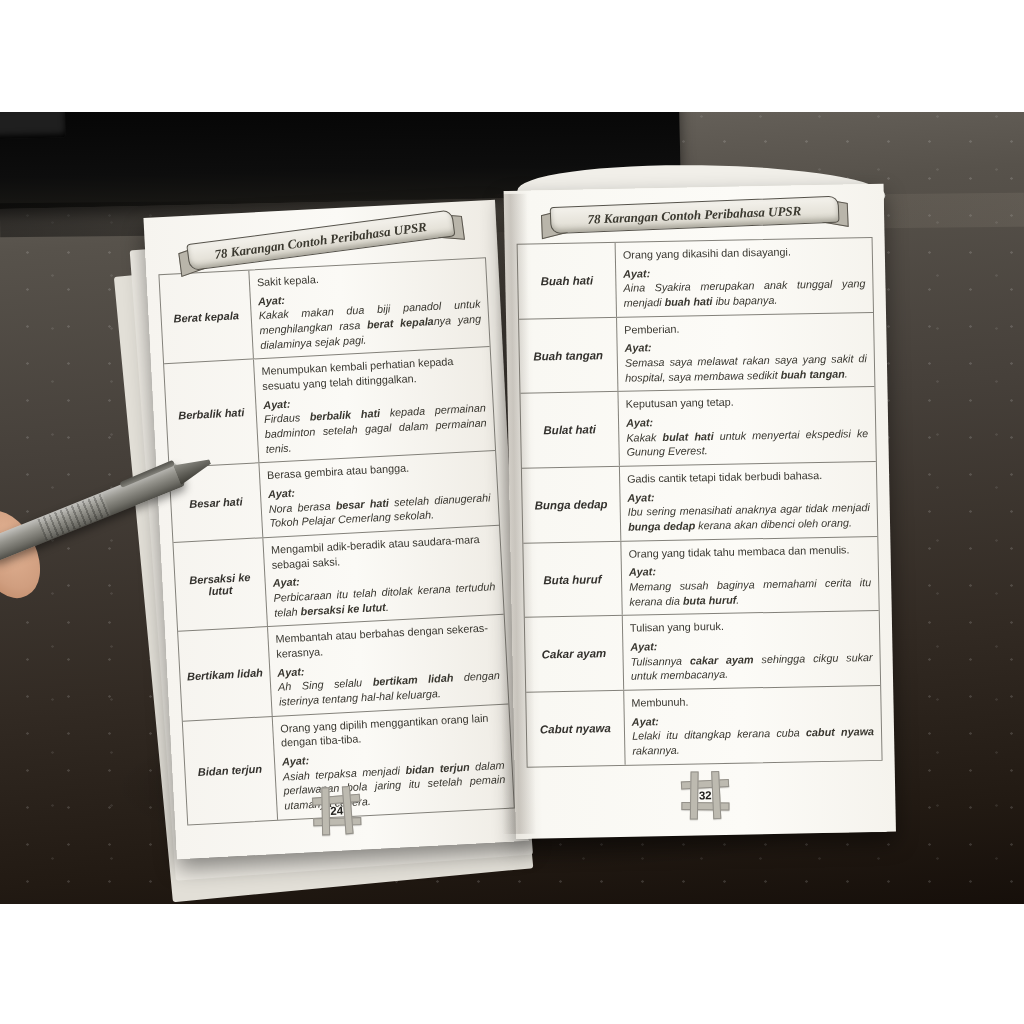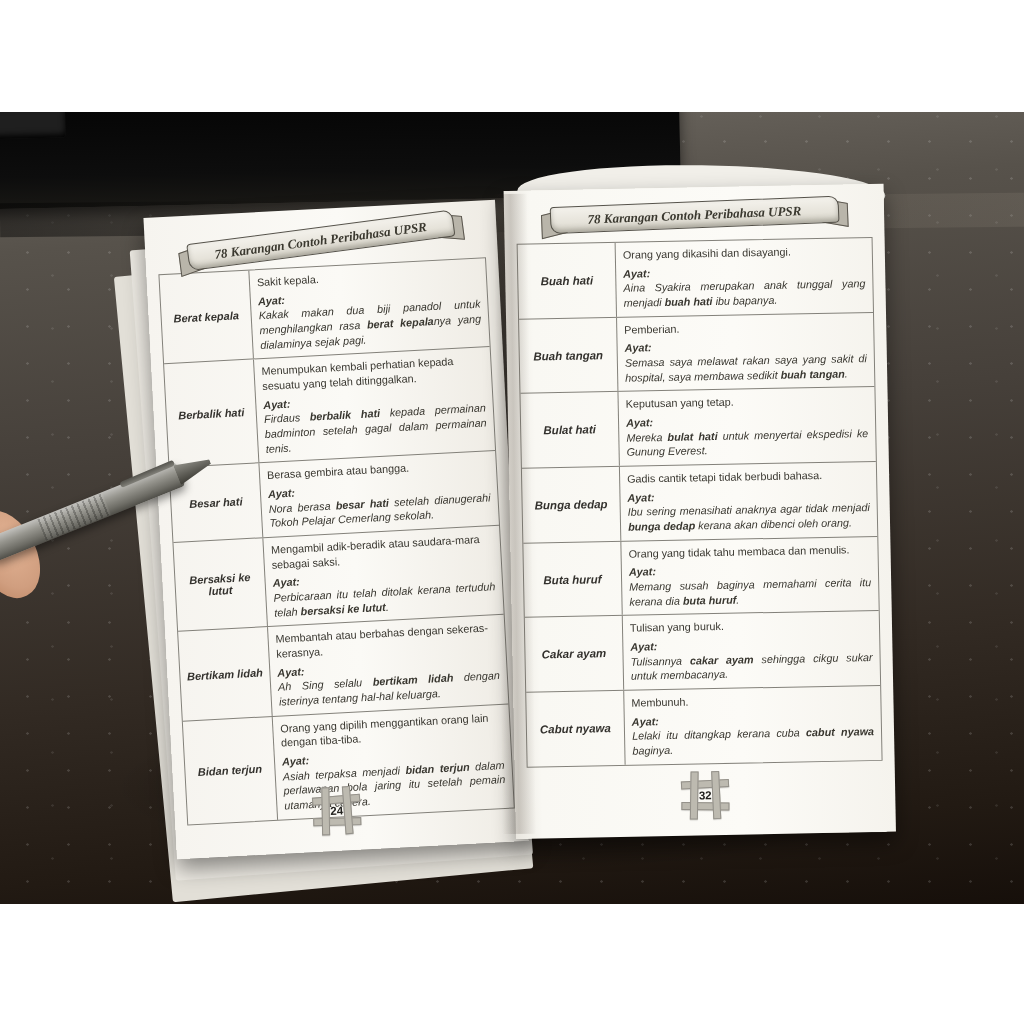--- a/index.html
+++ b/index.html
@@ -218,21 +218,21 @@
             <div class="def">Pemberian.</div>
             <div class="ayat">Ayat:</div>
             <div class="example"><span>Semasa saya melawat rakan saya yang sakit di hospital, saya membawa sedikit </span><b>buah tangan</b><span>.</span></div>
           </div>
         </div>
         <div class="row">
           <div class="term">Bulat hati</div>
           <div class="content">
             <div class="def">Keputusan yang tetap.</div>
             <div class="ayat">Ayat:</div>
-            <div class="example"><span>Mereka </span><b>bulat hati</b><span> untuk menyertai ekspedisi ke Gunung Everest.</span></div>
+            <div class="example"><span>Kakak </span><b>bulat hati</b><span> untuk menyertai ekspedisi ke Gunung Everest.</span></div>
           </div>
         </div>
         <div class="row">
           <div class="term">Bunga dedap</div>
           <div class="content">
             <div class="def">Gadis cantik tetapi tidak berbudi bahasa.</div>
             <div class="ayat">Ayat:</div>
             <div class="example"><span>Ibu sering menasihati anaknya agar tidak menjadi </span><b>bunga dedap</b><span> kerana akan dibenci oleh orang.</span></div>
           </div>
         </div>
@@ -250,21 +250,21 @@
             <div class="def">Tulisan yang buruk.</div>
             <div class="ayat">Ayat:</div>
             <div class="example"><span>Tulisannya </span><b>cakar ayam</b><span> sehingga cikgu sukar untuk membacanya.</span></div>
           </div>
         </div>
         <div class="row">
           <div class="term">Cabut nyawa</div>
           <div class="content">
             <div class="def">Membunuh.</div>
             <div class="ayat">Ayat:</div>
-            <div class="example"><span>Lelaki itu ditangkap kerana cuba </span><b>cabut nyawa</b><span> baginya.</span></div>
+            <div class="example"><span>Lelaki itu ditangkap kerana cuba </span><b>cabut nyawa</b><span> rakannya.</span></div>
           </div>
         </div>
       </div>
 
       <div class="pnum">
         <div class="plank h1"></div>
         <div class="plank h2"></div>
         <div class="plank v1"></div>
         <div class="plank v2"></div>
         <div class="num">32</div>

